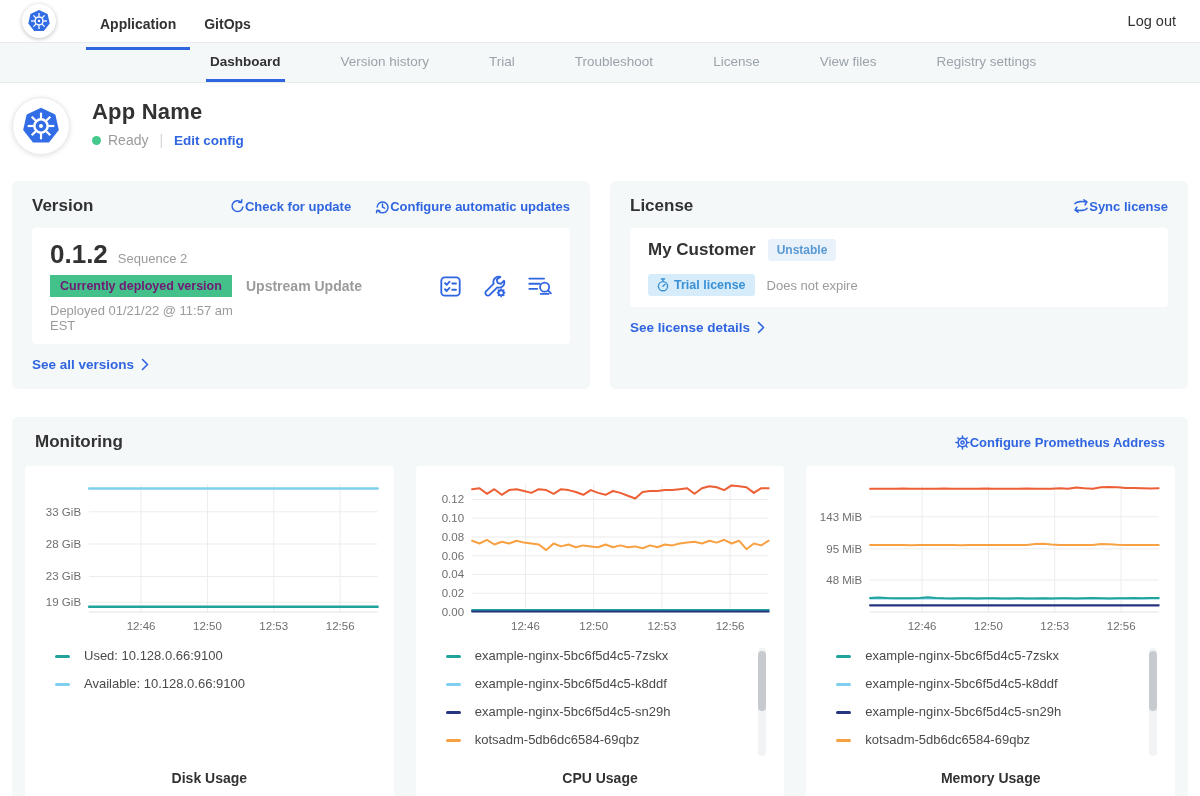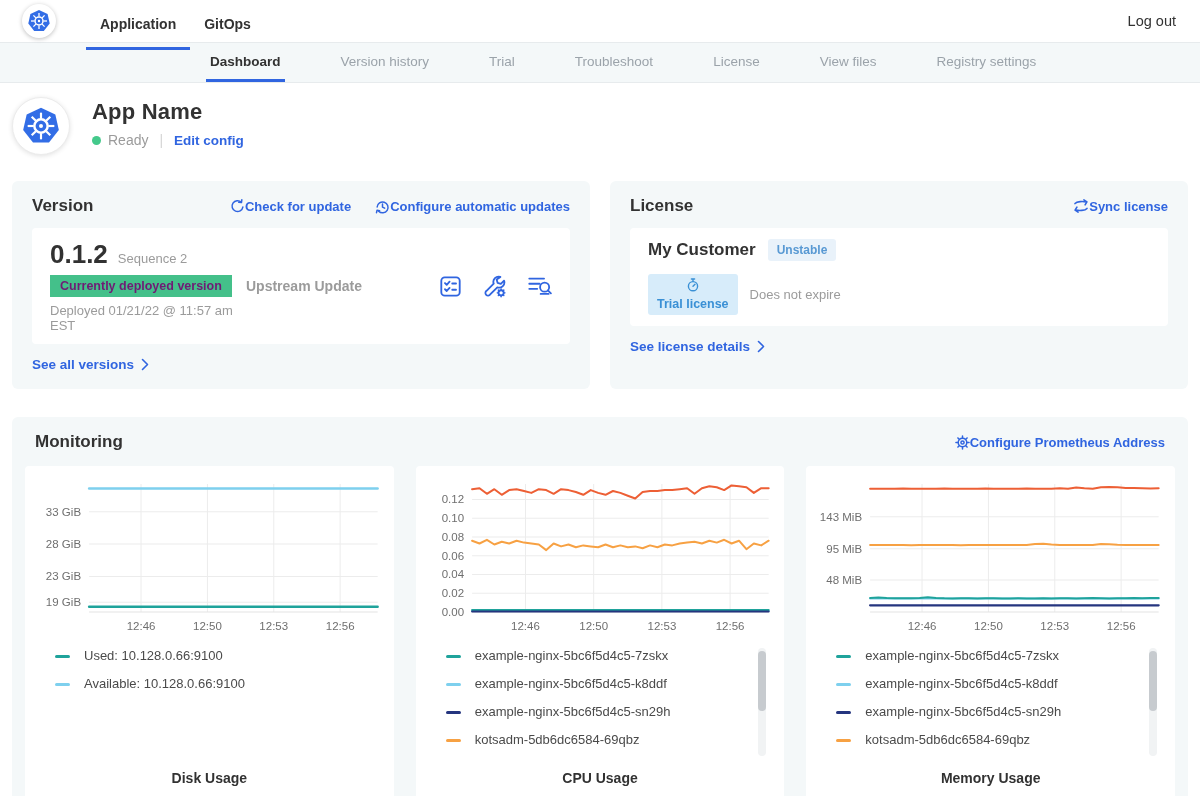--- a/index.html
+++ b/index.html
@@ -61,21 +61,21 @@
   .v-icons > span { cursor:pointer; display:flex; }
   .see-link { display:inline-flex; align-items:center; gap:7px; margin-top:13px; font-size:13.5px; }
 
   .l-inner { min-height:72px; }
   .l-row1 { display:flex; align-items:center; }
   .customer { font-size:17px; font-weight:800; }
   .chip-light { background:#e9f2fa; color:#5899d3; font-size:12px; font-weight:600;
     border-radius:3px; padding:4px 9px; margin-left:12px; }
   .l-row2 { display:flex; align-items:center; margin-top:13px; }
   .chip-trial { background:#d7ecfa; color:#3a90d5; font-size:12.5px; font-weight:700;
-    border-radius:3px; padding:4px 9px; display:flex; align-items:center; gap:5px;flex-direction:column; }
+    border-radius:3px; padding:4px 9px; display:flex; align-items:center; gap:5px; }
   .expiry { font-size:13px; color:#9b9b9b; margin-left:12px; }
 
   
   .monitoring { margin:28px 12px 14px; background:#f4f8f9; border-radius:6px; padding:15px 13px 16px; }
   .mon-head { display:flex; align-items:center; padding:0 10px 0 10px; }
   .mon-title { font-size:17px; font-weight:800; }
   .mon-link { margin-left:auto; font-size:13px; }
   .charts-row { display:flex; gap:22px; margin-top:14px; }
   .chart-card { flex:1; background:#fff; border-radius:4px; padding:12px 10px 12px; display:flex; flex-direction:column; }
   .chart-svg { width:100%; height:158px; display:block; }

